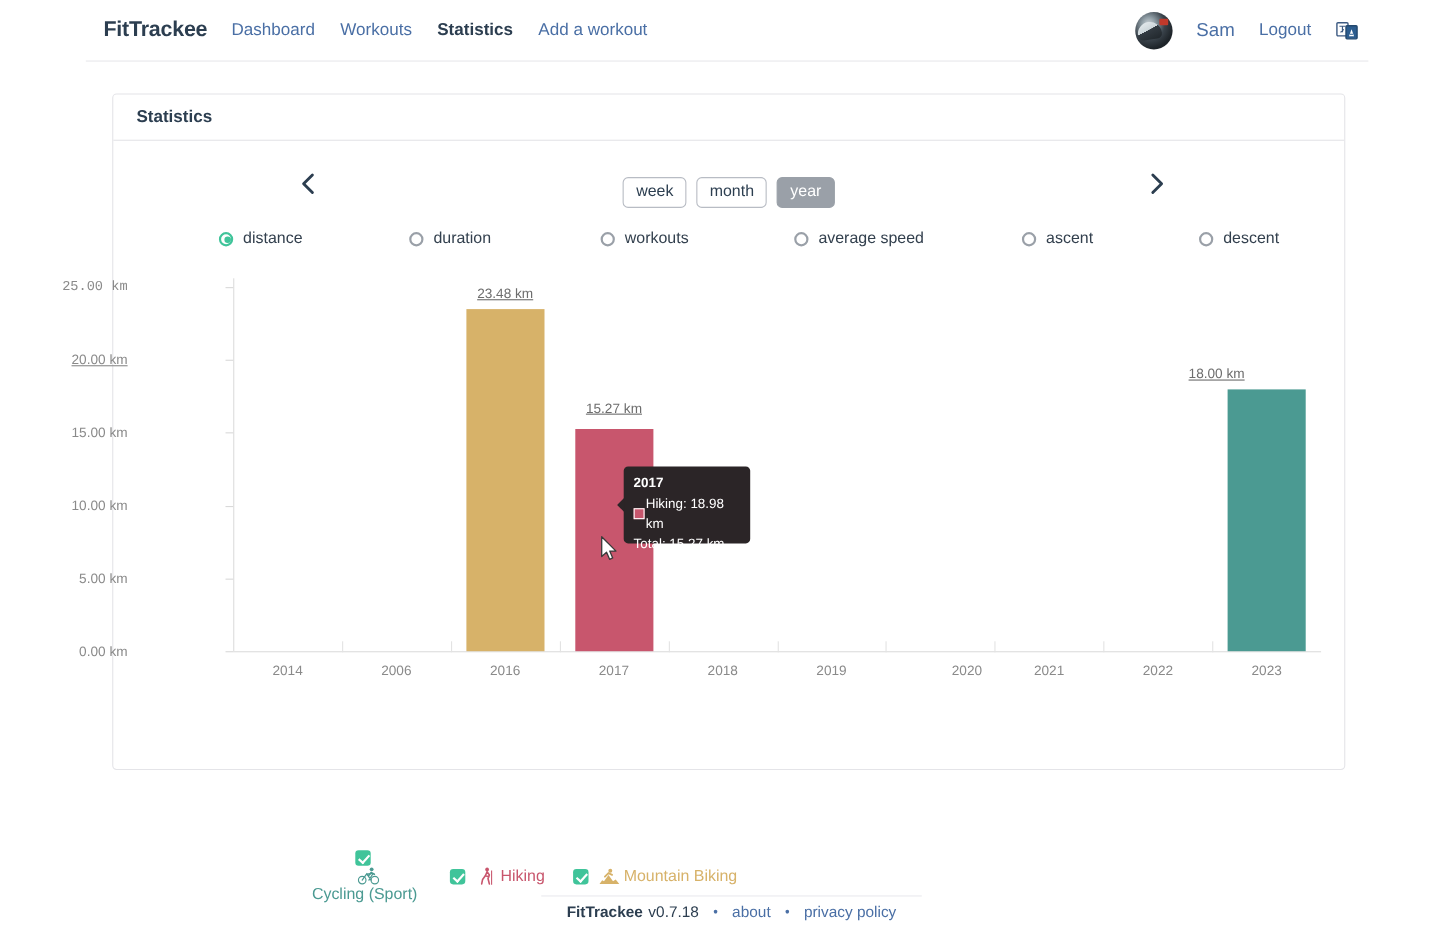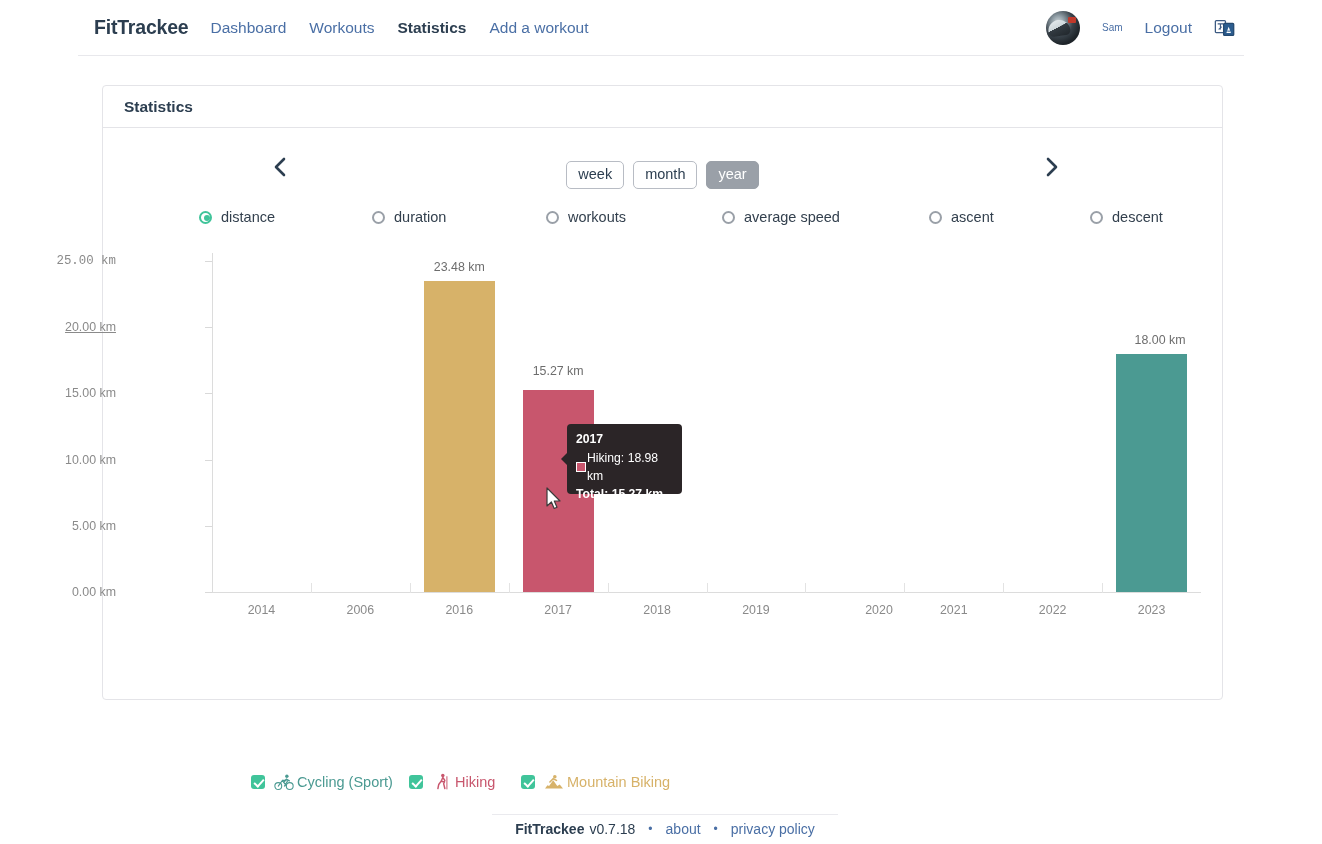--- a/index.html
+++ b/index.html
@@ -42,21 +42,21 @@
   }
   .avatar:before{
     content:""; position:absolute; left:2px; top:9px; width:22px; height:16px;
     background:linear-gradient(160deg,#e9eef1 0%, #cdd6da 45%, #333b42 46%, #20262b 100%);
     border-radius: 11px 11px 5px 5px; transform: rotate(-8deg);
   }
   .avatar:after{
     content:""; position:absolute; right:4px; top:6px; width:8px; height:6px;
     background:#c0392b; border-radius:1px;
   }
-  .user-name { font-size: 10px; color: #4a6fa5; margin-left: 22px; cursor: pointer; }
+  .user-name { font-size: 17px; color: #4a6fa5; margin-left: 22px; cursor: pointer; }
   .logout { font-size: 15.5px; color: #4a6fa5; margin-left: 22px; cursor: pointer; }
   .lang-icon { margin-left: 22px; width: 22px; height: 22px; cursor: pointer; display:block; }
 
   
   #card {
     position: absolute; left: 102px; top: 85px; width: 1121px; height: 615px;
     background: #ffffff; border: 1px solid #e4e4e8; border-radius: 4px;
   }
   #card-header {
     height: 42px; border-bottom: 1px solid #e4e4e8;
@@ -117,49 +117,49 @@
   .axis-v { position: absolute; left: 212px; top: 253px; width: 1px; height: 339px; background: #dcdcdc; }
   .axis-h { position: absolute; left: 212px; top: 592px; width: 989px; height: 1px; background: #dcdcdc; }
   .x-sep { position: absolute; width: 1px; height: 10px; background: #e3e3e3; top: 583px; }
   .x-tick-label {
     position: absolute; top: 603px; font-size: 12.4px; color: #8a8a8a;
     text-align: center; transform: translateX(-50%);
   }
   .bar { position: absolute; }
   .bar-value {
     position: absolute; font-size: 12.4px; color: #6d6d6d;
-    text-align: center; transform: translateX(-50%);
+    text-align: center; transform: translateX(-50%); text-decoration: underline;
   }
 
   
   #tooltip {
     position: absolute; left: 567px; top: 424px; width: 115px; height: 70px;
     background: #2b2527; border-radius: 4px; padding: 7px 9px 8px 9px;
     color: #ffffff; z-index: 20;
   }
   #tooltip:before {
     content: ""; position: absolute; left: -6px; top: 28px;
     border-top: 7px solid transparent; border-bottom: 7px solid transparent;
     border-right: 7px solid #2b2527;
   }
   .tt-title { font-size: 12.2px; font-weight: bold; line-height: 1.45; }
   .tt-row { display: flex; align-items: center; font-size: 12.2px; line-height: 1.5; }
   .tt-swatch {
     width: 10px; height: 10px; background: #c8566d;
     border: 1px solid #ffffff; flex: none; margin-right: 1px;
   }
-  .tt-total { font-size: 12.2px; font-weight: bold; line-height: 1.5; }
+  .tt-total { font-size: 12.2px; font-weight: normal; line-height: 1.5; }
 
   
   #cursor { position: absolute; left: 545px; top: 487px; z-index: 30; }
 
   
   #legend { position: absolute; left: 148px; top: 645px; display: flex; }
   .legend-item { display: flex; align-items: center; cursor: pointer; }
-  .legend-item:nth-child(1){ width: 158px; }
+  .legend-item:nth-child(1){ width: 158px; flex-direction: column; }
   .legend-item:nth-child(2){ width: 112px; }
   .chk {
     width: 14px; height: 14px; border-radius: 3px; background: #40c49a;
     flex: none; position: relative;
   }
   .chk:after {
     content: ""; position: absolute; left: 4.5px; top: 1.5px;
     width: 4px; height: 8px; border: solid #ffffff;
     border-width: 0 2px 2px 0; transform: rotate(42deg);
   }
@@ -328,21 +328,21 @@
       <div class="x-sep" style="left: 1003.2px;"></div>
       <div class="x-tick-label" style="left: 1151.55px;">2023</div>
       <div class="x-sep" style="left: 1102.1px;"></div>
     </div>
   <div id="bars">
       <div class="bar" style="left: 423.646px; top: 281.125px; width: 71.208px; height: 310.875px; background: rgb(215, 178, 105);"></div>
       <div class="bar" style="left: 522.546px; top: 389.825px; width: 71.208px; height: 202.175px; background: rgb(200, 86, 109);"></div>
       <div class="bar" style="left: 1115.95px; top: 353.68px; width: 71.208px; height: 238.32px; background: rgb(75, 154, 146);"></div>
       <div class="bar-value" style="left: 459.25px; top: 260.125px;">23.48 km</div>
       <div class="bar-value" style="left: 558.15px; top: 364px; text-align: right;">15.27 km</div>
-      <div class="bar-value" style="left: 1160px; top: 332.68px;">18.00 km</div>
+      <div class="bar-value" style="left: 1106px; top: 332.68px;">18.00 km</div>
     </div>
 
   <div id="tooltip">
     <div class="tt-title">2017</div>
     <div class="tt-row">
       <span class="tt-swatch" style="background: rgb(200, 86, 109);"></span>
       <span>Hiking: 18.98 km</span>
     </div>
     <div class="tt-total">Total: 15.27 km</div>
   </div>

